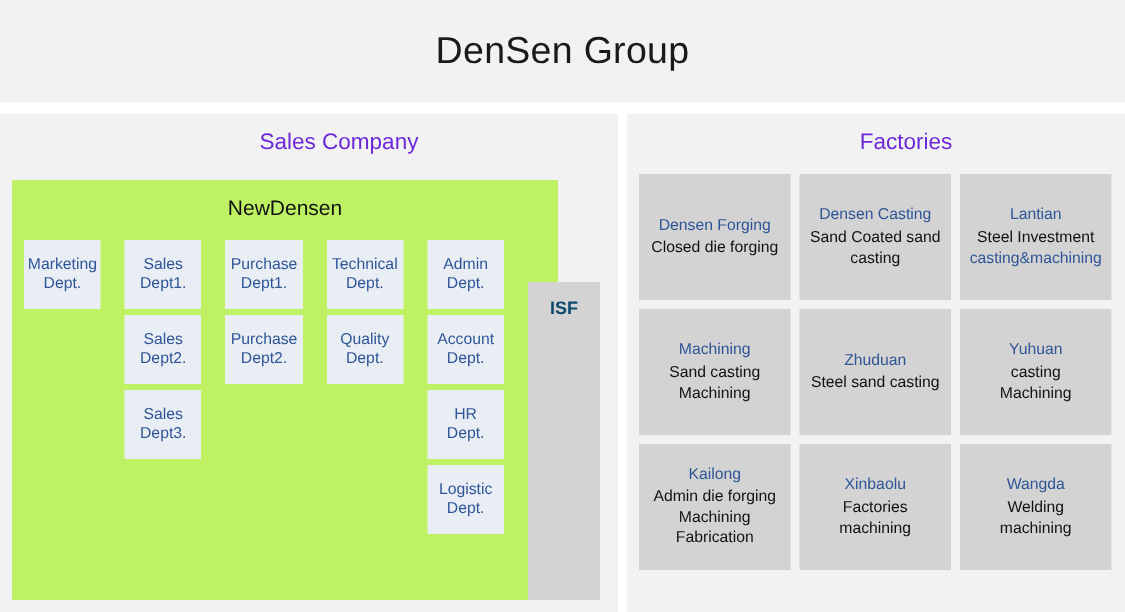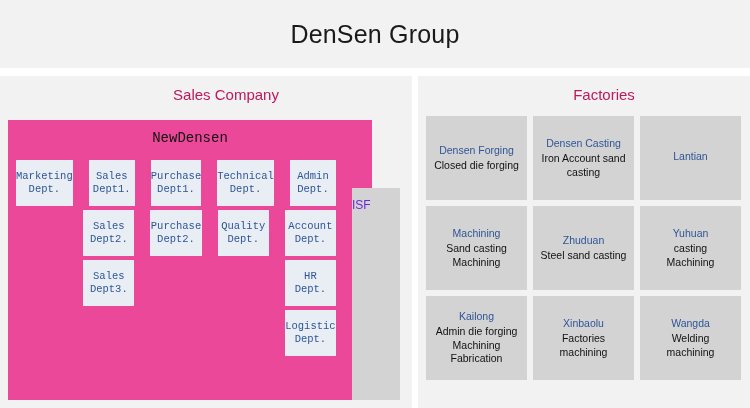--- a/index.html
+++ b/index.html
@@ -49,51 +49,51 @@
   .col-factories {
     left: 418px; top: 76px;
     width: 332px; height: 332px;
   }
   .col-head {
     height: 36px;
     display: flex;
     align-items: center;
     justify-content: center;
     font-size: 15px;
-    color: #be185d;
+    color: #6d28d9;
     padding-left: 40px;
   }
 
   
   .newdensen {
     position: absolute;
     left: 8px; top: 44px;
     width: 364px; height: 280px;
-    background: #ec4899;
-    font-family: Liberation Mono, monospace;
+    background: #bef264;
   }
   .newdensen-head {
     height: 36px;
     display: flex;
     align-items: center;
     justify-content: center;
     font-size: 14px;
     color: #111;
   }
   .isf {
     position: absolute;
     left: 352px; top: 112px;
     width: 48px; height: 212px;
     background: #d3d3d3;
   }
   .isf-label {
     margin-top: 10px;
-    text-align: left;
+    text-align: center;
     font-size: 12px;
-    color: #6d28d9;
+    color: #0c4a6e;
+    font-weight: bold;
   }
 
   .dept-grid {
     position: absolute;
     left: 8px; top: 40px;
     width: 320px;
   }
   .dept-row {
     display: flex;
     gap: 16px;
@@ -252,27 +252,31 @@
       <div class="fact">
         <div class="fact-name">Densen Forging</div>
         <div class="fact-desc">
           <span>Closed die forging</span>
         </div>
       </div>
 
       <div class="fact">
         <div class="fact-name">Densen Casting</div>
         <div class="fact-desc">
-          <span>Iron Account sand</span><br>
+          <span>Sand Coated sand</span><br>
           <span>casting</span>
         </div>
       </div>
 
       <div class="fact">
         <div class="fact-name">Lantian</div>
+        <div class="fact-desc">
+          <span>Steel Investment</span>
+          <span class="blue">casting&amp;machining</span>
+        </div>
       </div>
 
       <div class="fact">
         <div class="fact-name">Machining</div>
         <div class="fact-desc">
           <span>Sand casting</span><br>
           <span>Machining</span>
         </div>
       </div>
 

